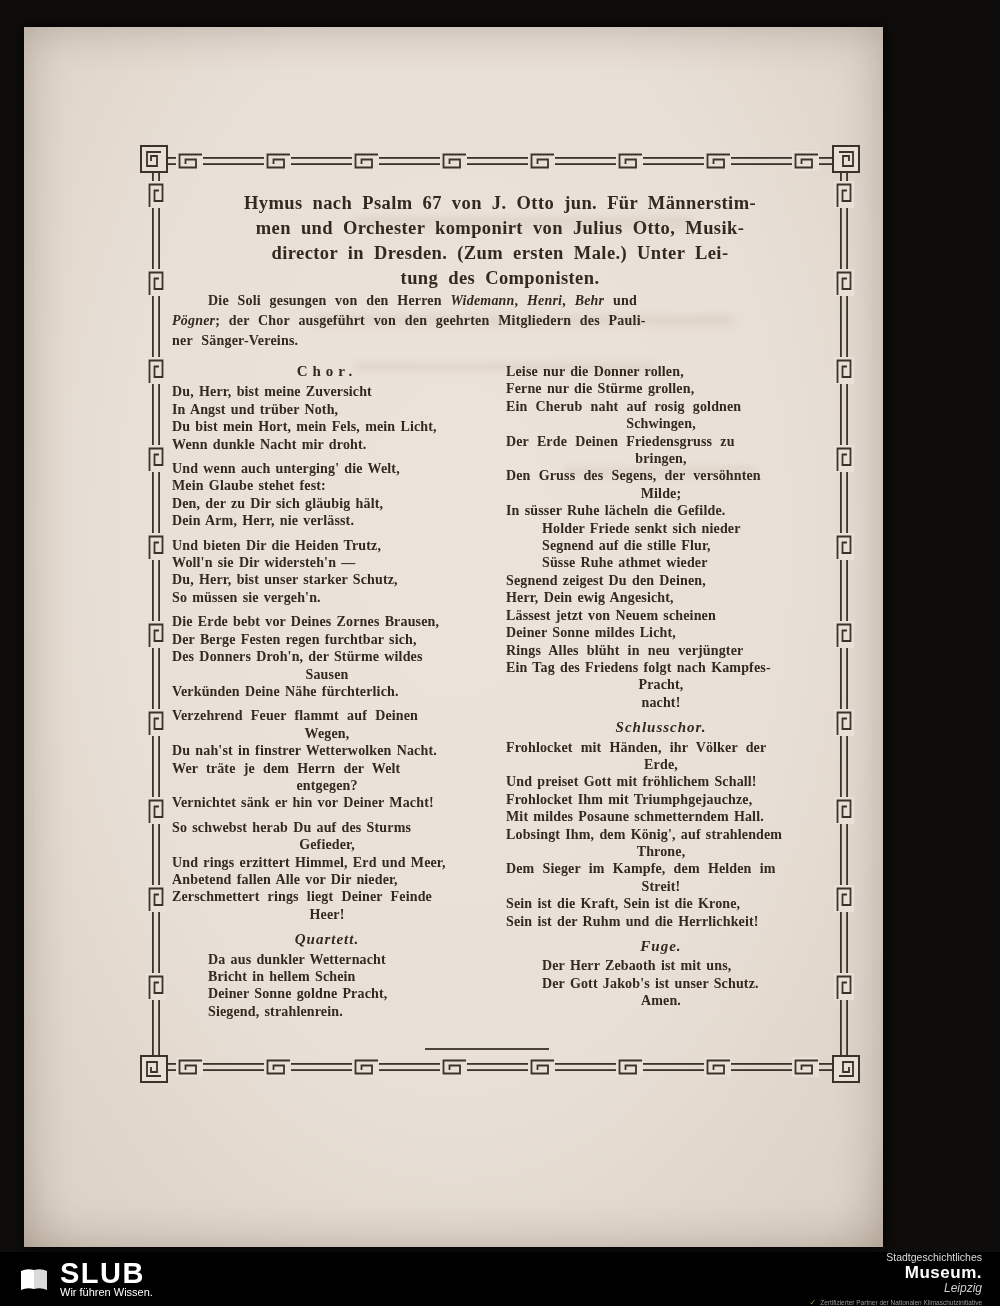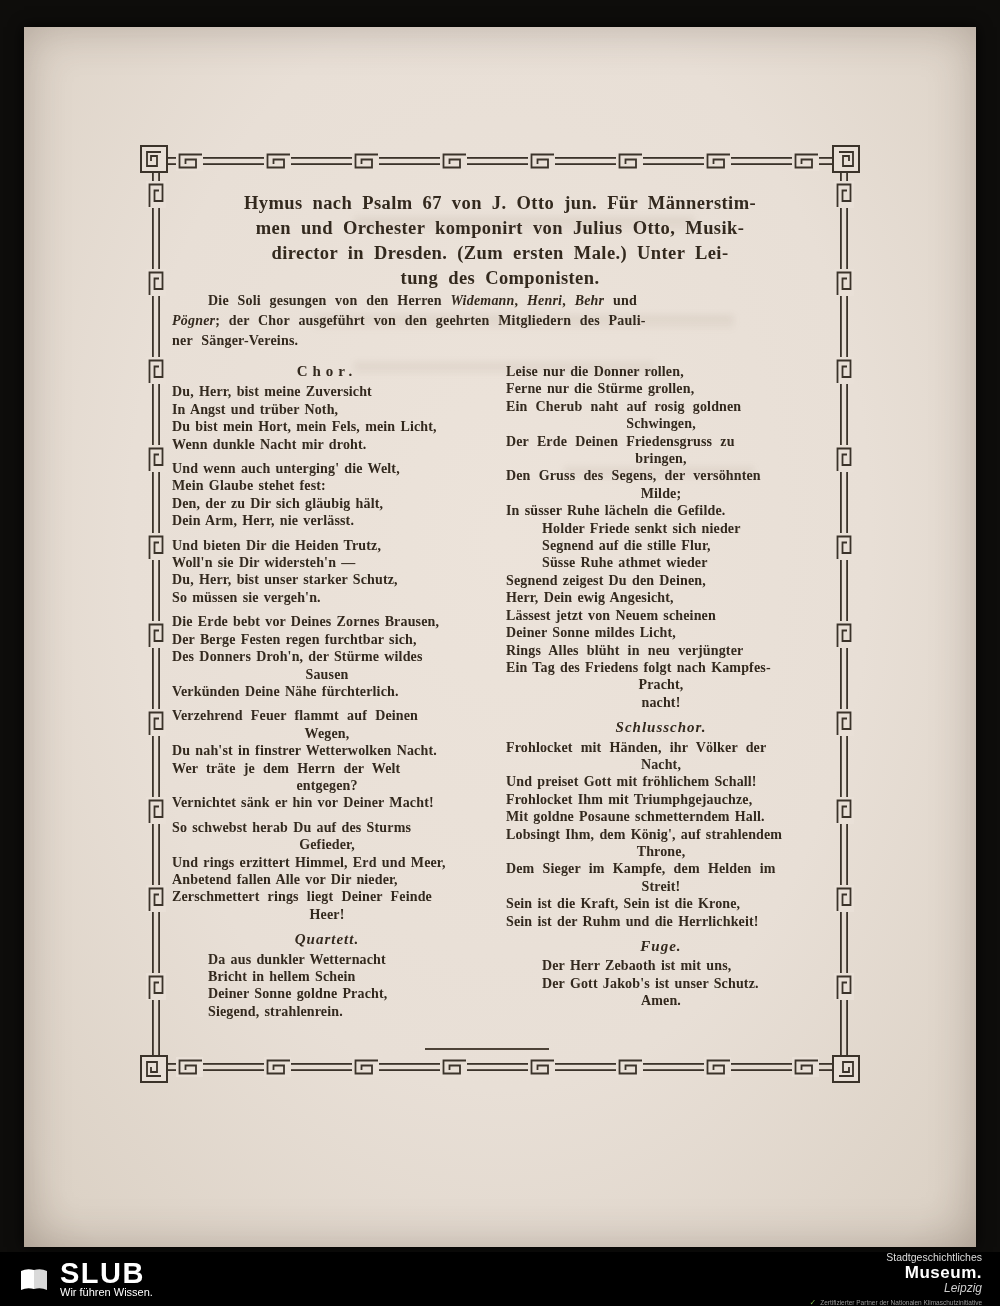--- a/index.html
+++ b/index.html
@@ -3,21 +3,21 @@
 <meta charset="utf-8">
 <style>
   html,body{margin:0;padding:0;}
   body{
     width:1000px;height:1306px;position:relative;overflow:hidden;
     background:#0b0a08;
     font-family:"Liberation Serif", serif;
   }
   .stage{position:absolute;inset:0;background:#0e0d0b;}
   .paper{
-    position:absolute;left:24px;top:27px;width:952px;height:1220px;
+    position:absolute;left:24px;top:27px;width:859px;height:1220px;
     background:radial-gradient(ellipse at 50% 42%, #ece3da 0%, #e8dfd6 55%, #dcd2c6 92%, #cfc4b7 100%);
     box-shadow:inset 0 0 46px rgba(70,52,38,.28), 0 0 14px rgba(0,0,0,.9);
   }
   .smudge{position:absolute;background:linear-gradient(rgba(122,100,80,.10), rgba(122,100,80,.03));filter:blur(3px);border-radius:3px;}
 
   
   .frame{position:absolute;left:122px;top:124px;width:708px;height:926px;}
   .bs{position:absolute;}
   .bs.top{left:0;top:0;}
   .bs.bottom{left:0;bottom:0;}
@@ -207,24 +207,24 @@
               <div class="line">Segnend zeigest Du den Deinen,</div>
               <div class="line">Herr, Dein ewig Angesicht,</div>
               <div class="line">Lässest jetzt von Neuem scheinen</div>
               <div class="line">Deiner Sonne mildes Licht,</div>
               <div class="line just">Rings Alles blüht in neu verjüngter</div>
               <div class="line">Ein Tag des Friedens folgt nach Kampfes-</div>
               <div class="line ctr">Pracht,</div>
               <div class="line ctr">nacht!</div>
               <div class="line hd gap">Schlusschor.</div>
               <div class="line just">Frohlocket mit Händen, ihr Völker der</div>
-              <div class="line ctr">Nacht,</div>
+              <div class="line ctr">Erde,</div>
               <div class="line">Und preiset Gott mit fröhlichem Schall!</div>
               <div class="line">Frohlocket Ihm mit Triumphgejauchze,</div>
-              <div class="line">Mit goldne Posaune schmetterndem Hall.</div>
+              <div class="line">Mit mildes Posaune schmetterndem Hall.</div>
               <div class="line">Lobsingt Ihm, dem König', auf strahlendem</div>
               <div class="line ctr">Throne,</div>
               <div class="line just">Dem Sieger im Kampfe, dem Helden im</div>
               <div class="line ctr">Streit!</div>
               <div class="line">Sein ist die Kraft, Sein ist die Krone,</div>
               <div class="line">Sein ist der Ruhm und die Herrlichkeit!</div>
               <div class="line hd gap">Fuge.</div>
               <div class="line ind">Der Herr Zebaoth ist mit uns,</div>
               <div class="line ind">Der Gott Jakob's ist unser Schutz.</div>
               <div class="line ctr">Amen.</div>

